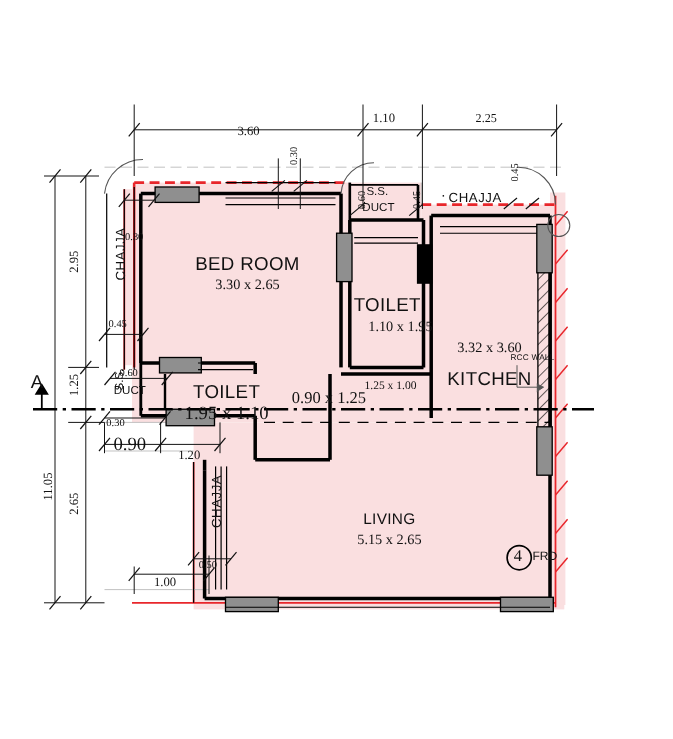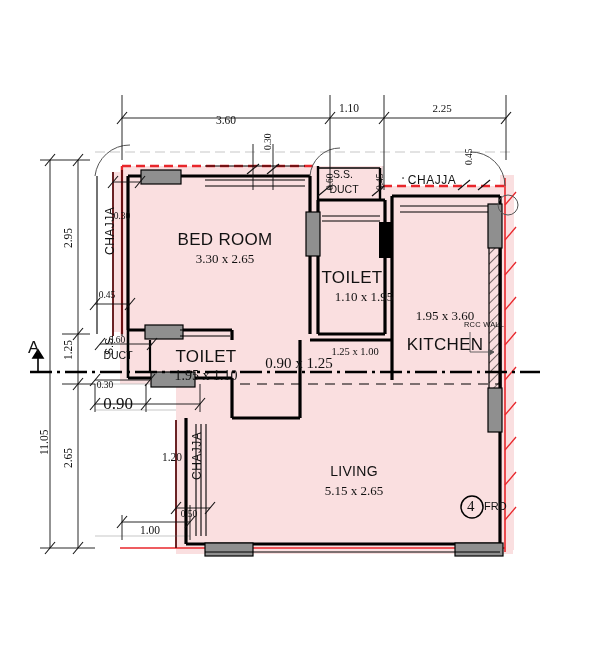--- a/index.html
+++ b/index.html
@@ -236,39 +236,39 @@
 
   <circle cx="472" cy="507" r="11" fill="none" stroke="#000" stroke-width="1.5"></circle>
 </svg>
 
 <div id="labels">
     <div class="lbl room-name" style="font-size: 17px; left: 225px; top: 240px; transform: translate(-50%, -50%);">BED ROOM</div>
     <div class="lbl room-dim" style="font-size: 13px; left: 225px; top: 259px; transform: translate(-50%, -50%);">3.30 x 2.65</div>
     <div class="lbl room-name" style="font-size: 17px; left: 352px; top: 278px; transform: translate(-50%, -50%);">TOILET</div>
     <div class="lbl room-dim" style="font-size: 13px; left: 364px; top: 297px; transform: translate(-50%, -50%);">1.10 x 1.95</div>
     <div class="lbl room-name" style="font-size: 17px; left: 445px; top: 297px; transform: translate(-50%, -50%); margin-top: 48px;">KITCHEN</div>
-    <div class="lbl room-dim" style="font-size: 13px; left: 445px; top: 316px; transform: translate(-50%, -50%);">1.95 x 3.60</div>
+    <div class="lbl room-dim" style="font-size: 13px; left: 445px; top: 316px; transform: translate(-50%, -50%);">3.32 x 3.60</div>
     <div class="lbl room-name" style="font-size: 17px; left: 206px; top: 357px; transform: translate(-50%, -50%);">TOILET</div>
-    <div class="lbl room-dim" style="font-size: 14px; left: 206px; top: 376px; transform: translate(-50%, -50%);">1.95 x 1.10</div>
+    <div class="lbl room-dim" style="font-size: 17px; left: 206px; top: 376px; transform: translate(-50%, -50%);">1.95 x 1.10</div>
     <div class="lbl room-name" style="font-size: 14px; left: 354px; top: 471px; transform: translate(-50%, -50%);">LIVING</div>
     <div class="lbl room-dim" style="font-size: 13px; left: 354px; top: 491px; transform: translate(-50%, -50%);">5.15 x 2.65</div>
     <div class="lbl dim-txt" style="font-size: 15px; left: 299px; top: 363px; transform: translate(-50%, -50%);">0.90 x 1.25</div>
     <div class="lbl dim-txt" style="font-size: 10.5px; left: 355px; top: 351px; transform: translate(-50%, -50%);">1.25 x 1.00</div>
     <div class="lbl " style="font-size: 12px; letter-spacing: 0.5px; left: 103px; top: 255px; transform: rotate(-90deg); transform-origin: left top;">CHAJJA</div>
     <div class="lbl " style="font-size: 12px; letter-spacing: 0.5px; left: 190px; top: 480px; transform: rotate(-90deg); transform-origin: left top;">CHAJJA</div>
     <div class="lbl " style="font-size: 12px; letter-spacing: 0.5px; left: 432px; top: 180px; transform: translate(-50%, -50%);">CHAJJA</div>
     <div class="lbl " style="font-size: 10.5px; left: 343px; top: 174px; transform: translate(-50%, -50%);">S.S.</div>
     <div class="lbl " style="font-size: 10.5px; left: 344px; top: 189px; transform: translate(-50%, -50%);">DUCT</div>
     <div class="lbl " style="font-size: 10.5px; left: 103px; top: 355px; transform: rotate(-90deg); transform-origin: left top;">S.S.</div>
     <div class="lbl " style="font-size: 10.5px; left: 118px; top: 355px; transform: translate(-50%, -50%);">DUCT</div>
     <div class="lbl dim-txt" style="font-size: 11.5px; left: 226px; top: 120px; transform: translate(-50%, -50%);">3.60</div>
     <div class="lbl dim-txt" style="font-size: 11.5px; left: 349px; top: 108px; transform: translate(-50%, -50%);">1.10</div>
     <div class="lbl dim-txt" style="font-size: 11px; left: 442px; top: 108px; transform: translate(-50%, -50%);">2.25</div>
     <div class="lbl dim-txt" style="font-size: 17px; left: 118px; top: 404px; transform: translate(-50%, -50%);">0.90</div>
-    <div class="lbl dim-txt" style="font-size: 11.5px; left: 172px; top: 414px; transform: translate(-50%, -50%); margin-top: 43px;">1.20</div>
+    <div class="lbl dim-txt" style="font-size: 11.5px; left: 172px; top: 414px; transform: translate(-50%, -50%);">1.20</div>
     <div class="lbl dim-txt" style="font-size: 11.5px; left: 150px; top: 530px; transform: translate(-50%, -50%);">1.00</div>
     <div class="lbl dim-txt" style="font-size: 11.5px; left: 62px; top: 248px; transform: rotate(-90deg); transform-origin: left top;">2.95</div>
     <div class="lbl dim-txt" style="font-size: 11.5px; left: 62px; top: 360px; transform: rotate(-90deg); transform-origin: left top;">1.25</div>
     <div class="lbl dim-txt" style="font-size: 11.5px; left: 62px; top: 468px; transform: rotate(-90deg); transform-origin: left top;">2.65</div>
     <div class="lbl dim-txt" style="font-size: 11.5px; left: 38px; top: 455px; transform: rotate(-90deg); transform-origin: left top;">11.05</div>
     <div class="lbl dim-txt" style="font-size: 9.5px; left: 122px; top: 216px; transform: translate(-50%, -50%);">0.30</div>
     <div class="lbl dim-txt" style="font-size: 9.5px; left: 107px; top: 295px; transform: translate(-50%, -50%);">0.45</div>
     <div class="lbl dim-txt" style="font-size: 9.5px; left: 117px; top: 340px; transform: translate(-50%, -50%);">0.60</div>
     <div class="lbl dim-txt" style="font-size: 9.5px; left: 105px; top: 385px; transform: translate(-50%, -50%);">0.30</div>
     <div class="lbl dim-txt" style="font-size: 9.5px; left: 189px; top: 514px; transform: translate(-50%, -50%);">0.50</div>

